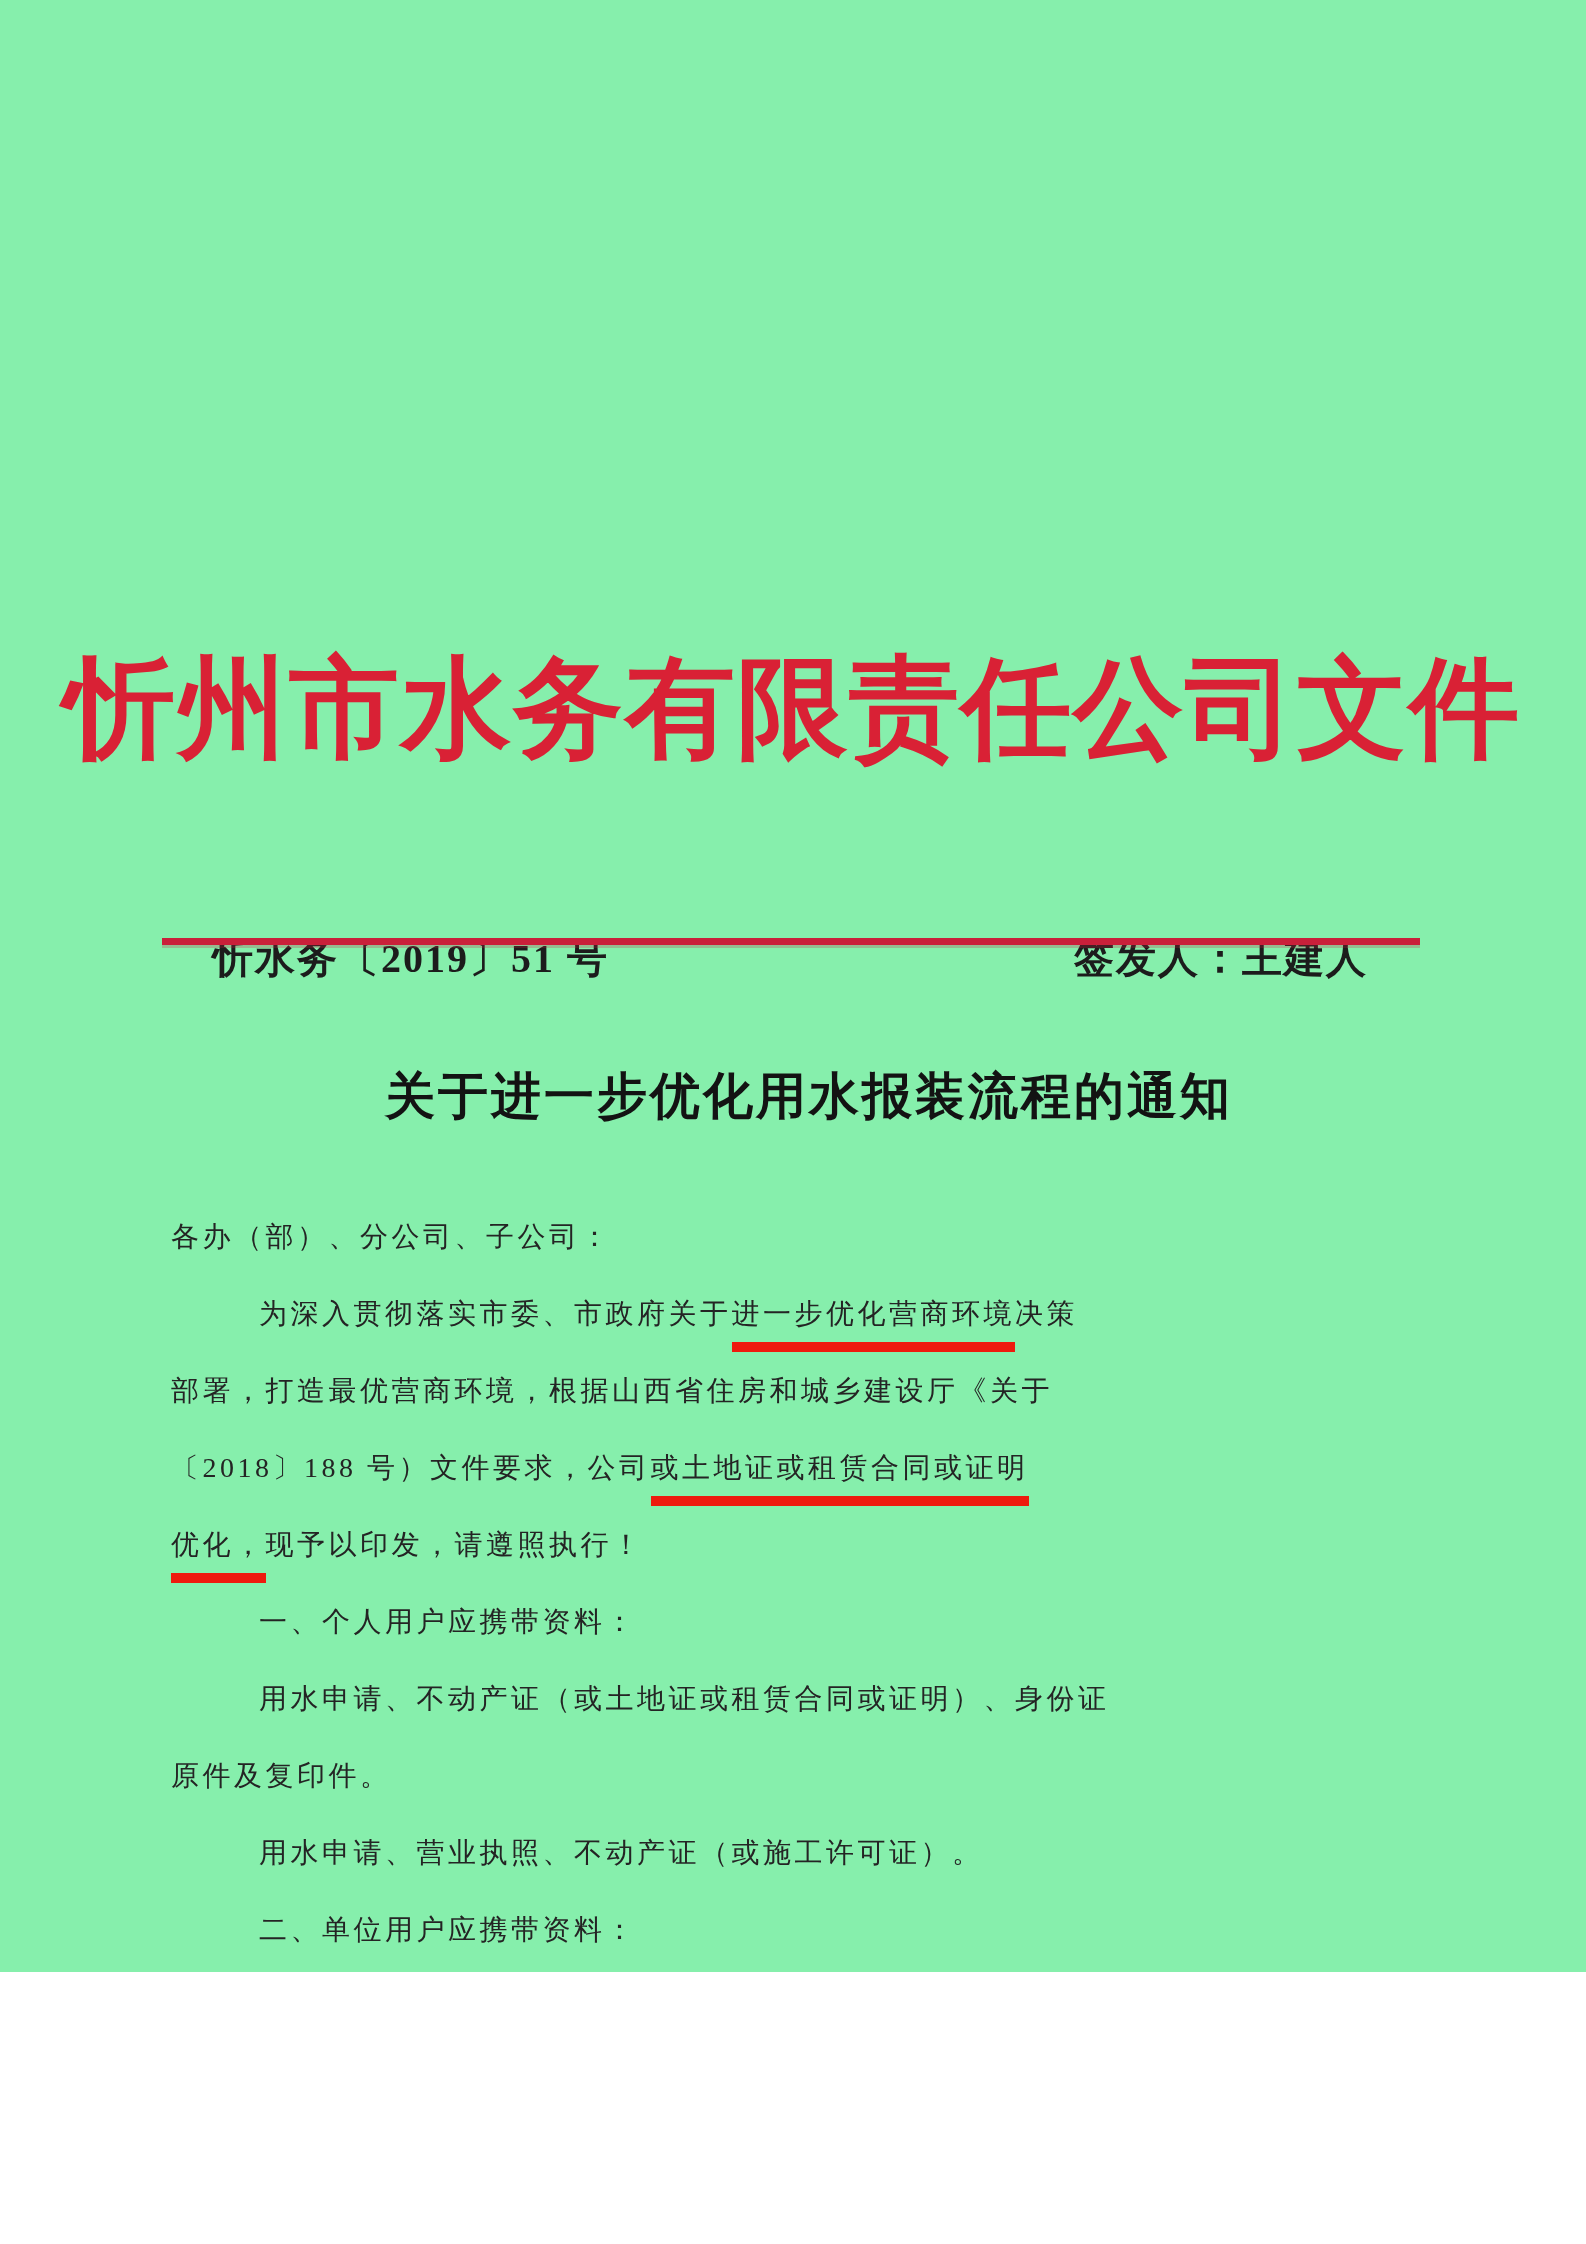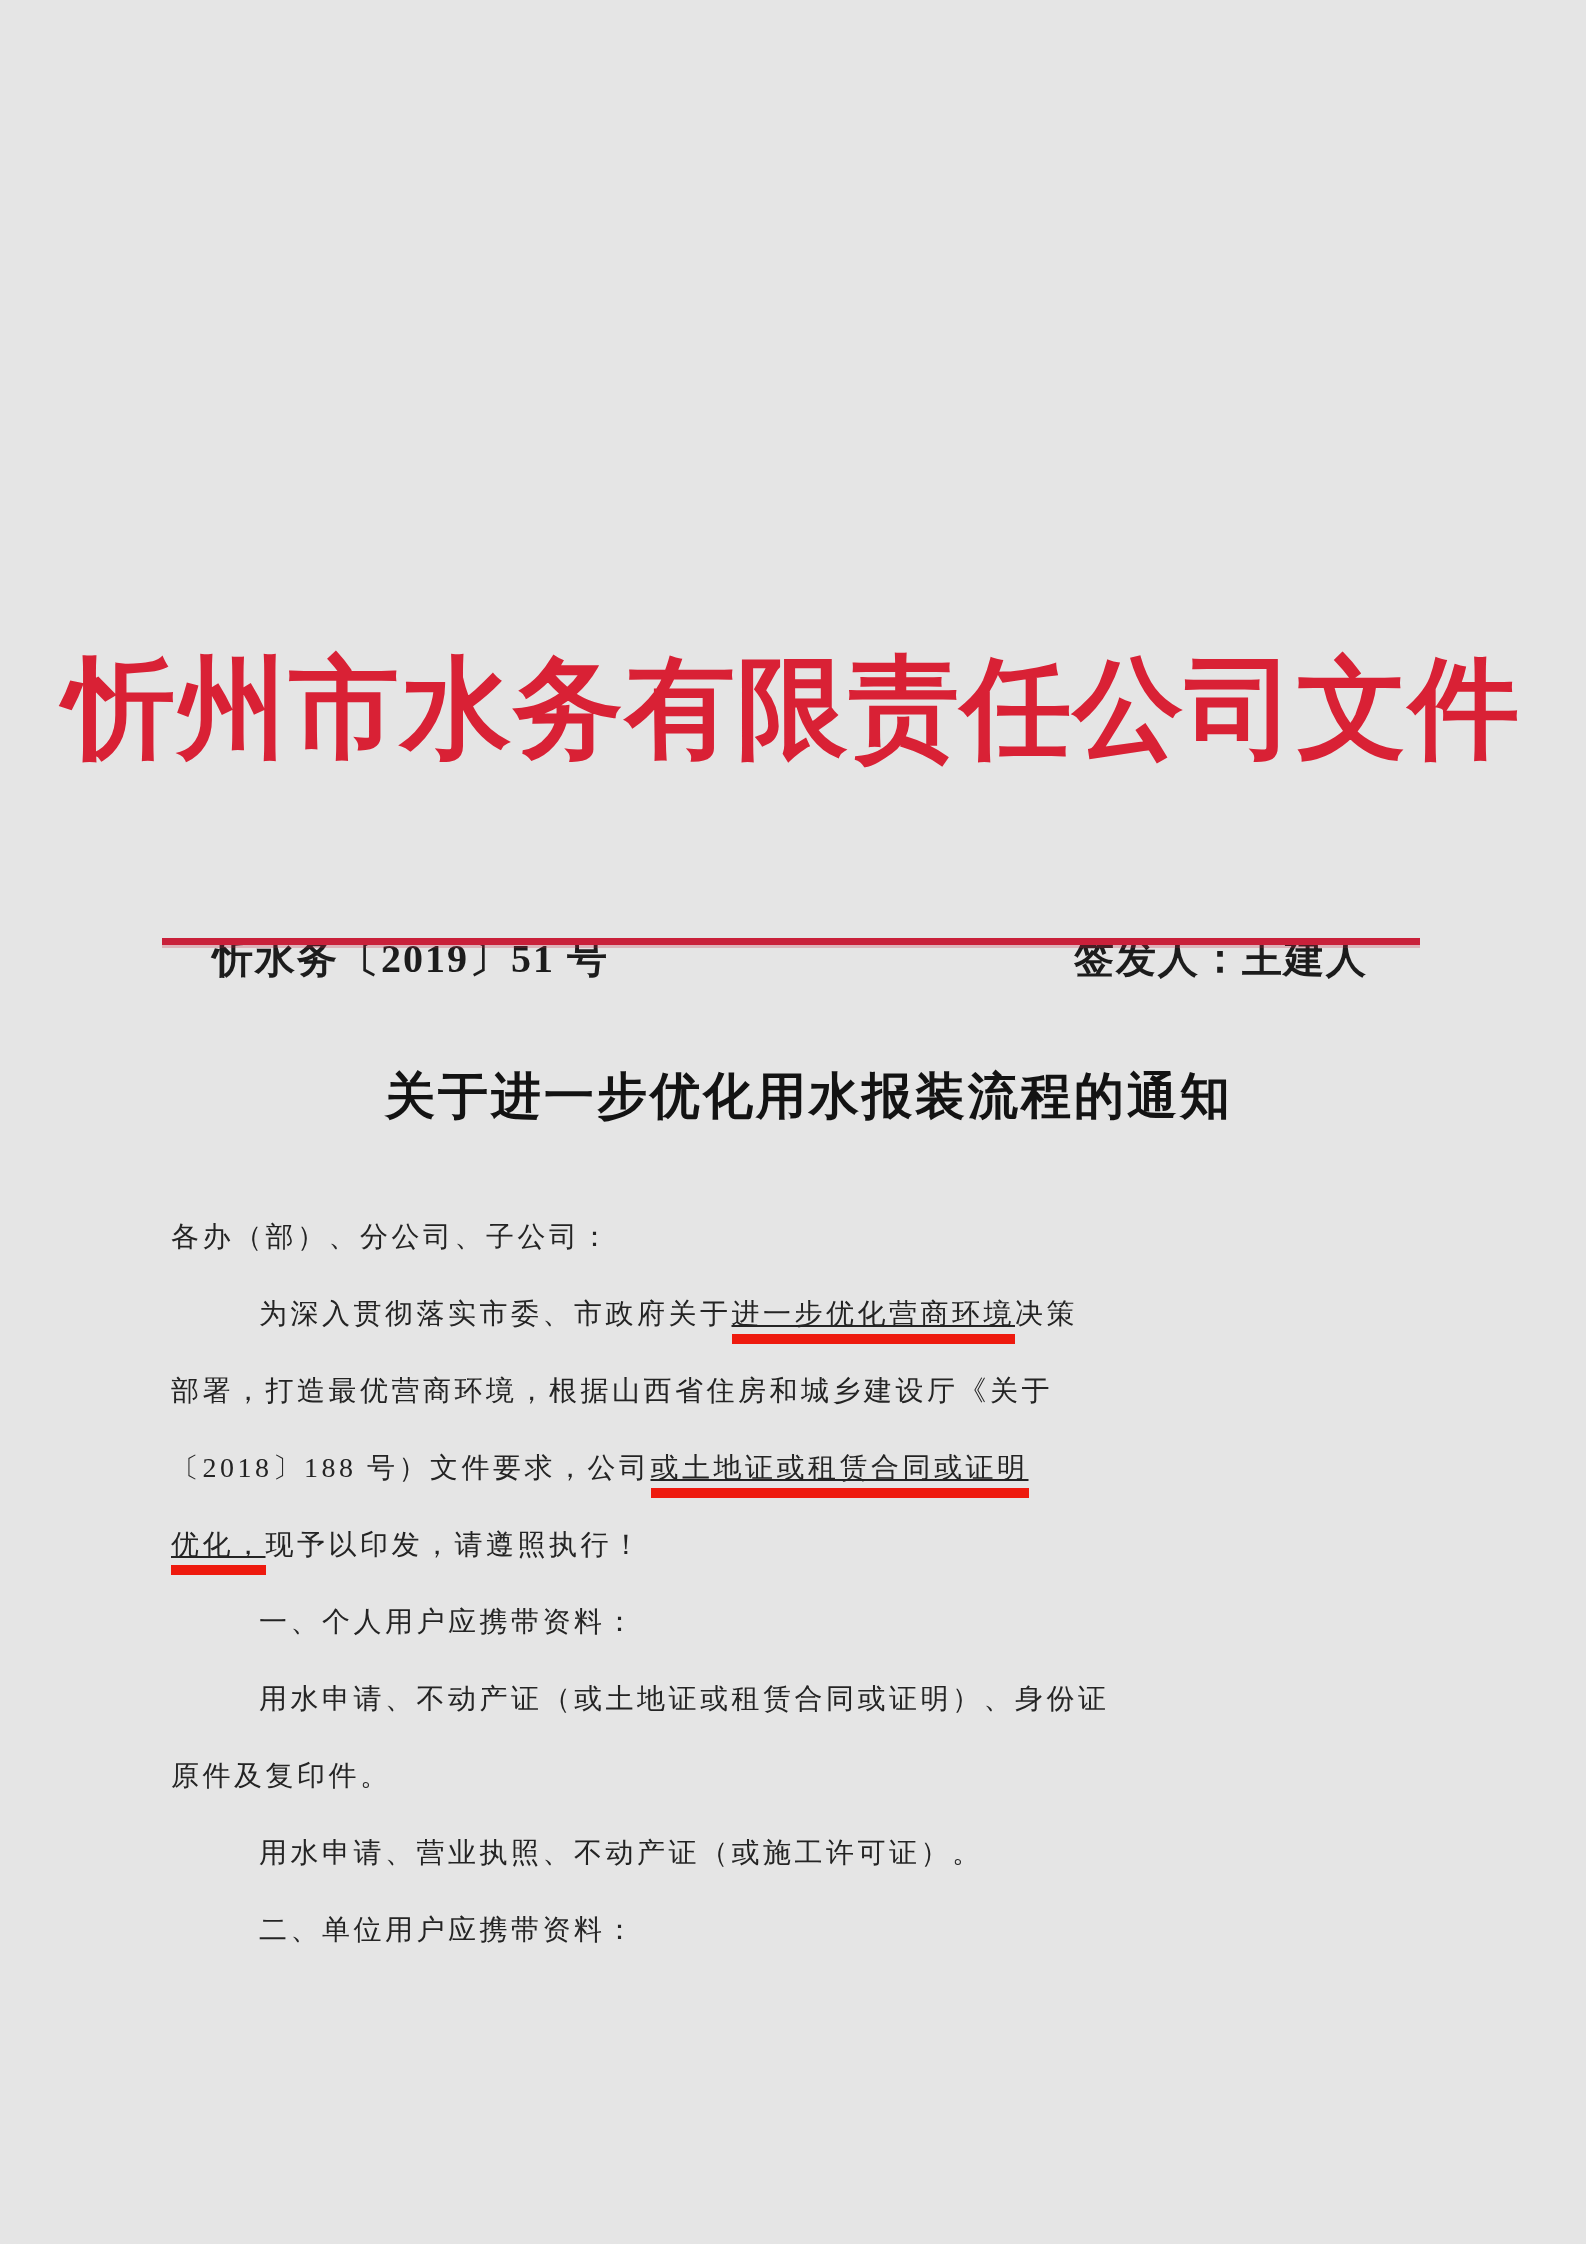--- a/index.html
+++ b/index.html
@@ -3,22 +3,22 @@
 <meta charset="utf-8">
 <style>
   html, body {
     margin: 0;
     padding: 0;
     background: #ffffff;
   }
   .page {
     position: relative;
     width: 1586px;
-    height: 2244px;
-    background: #e5e5e5;
+    height: 1972px;
+    background: #86efac;
     overflow: hidden;
     font-family: "Liberation Serif", serif;
     color: #242424;
   }
   .org-title {
     position: absolute;
     top: 634px;
     left: 0;
     width: 100%;
     margin: 0;
@@ -81,22 +81,21 @@
     color: #242424;
   }
   .body-line {
     white-space: nowrap;
   }
   .body-line.indent {
     padding-left: 88px;
   }
   .red-underline {
     border-bottom: 10px solid var(--underline-red, #ee1a0e);
-    padding-bottom: 5px;
-    text-decoration: underline;
+    padding-bottom: 13px;
   }
 </style>
 </head>
 <body>
 
 <div class="page">
 
   <h1 class="org-title">忻州市水务有限责任公司文件</h1>
 
   <div class="meta-row">

